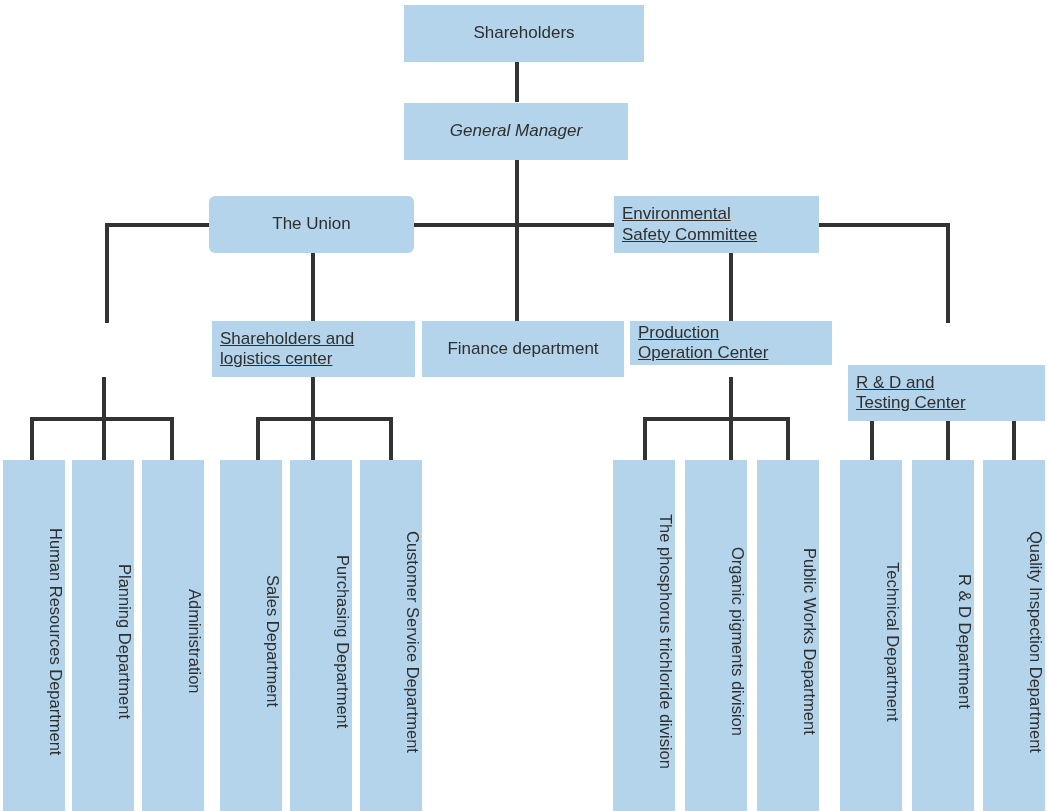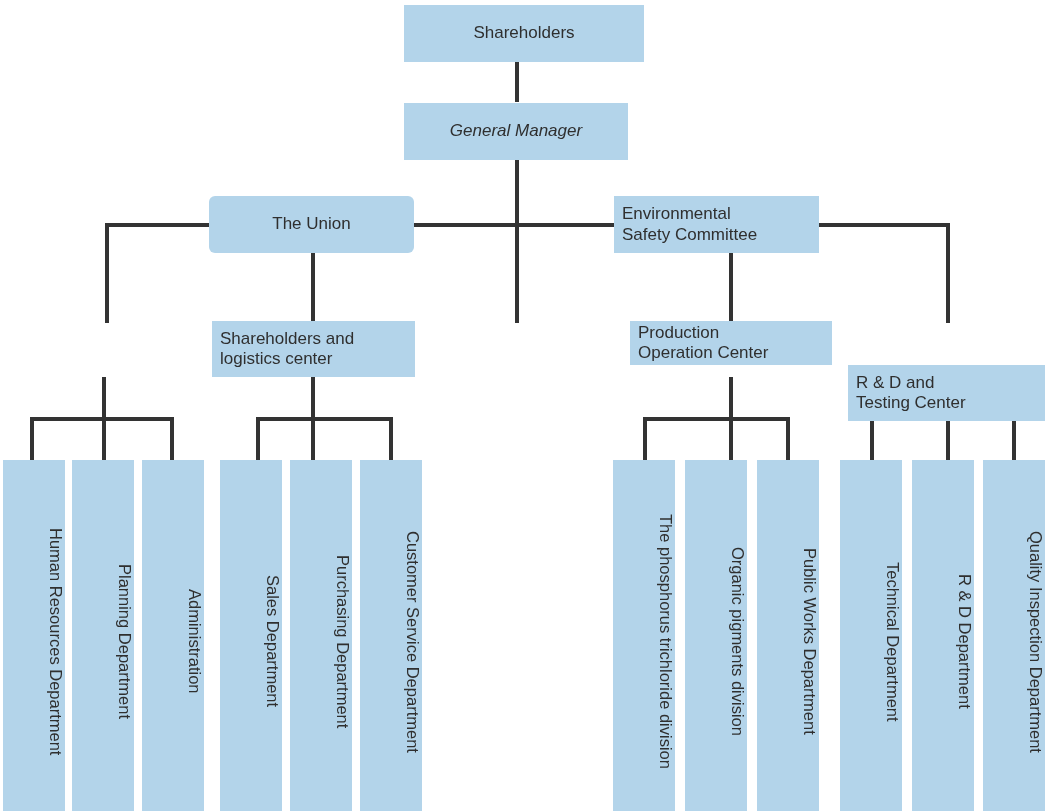--- a/index.html
+++ b/index.html
@@ -27,20 +27,21 @@
     align-items: center;
     justify-content: center;
     font-size: 17px;
     line-height: 1.18;
     white-space: pre-line;
   }
   .node.align-left {
     justify-content: flex-start;
     text-align: left;
     padding-left: 8px;
+    text-decoration: underline;
   }
   .node.vertical {
     writing-mode: vertical-rl;
     text-orientation: mixed;
     align-items: flex-start;
     justify-content: center;
     padding-top: 12px;
     font-size: 16.5px;
     white-space: nowrap;
   }
@@ -100,20 +101,21 @@
 
   <div class="node" style="left:209px; top:196px; width:205px; height:57px;border-radius:6px;">The Union</div>
 
   <div class="node align-left" style="left:614px; top:196px; width:205px; height:57px;">Environmental
 Safety Committee</div>
 
 
   <div class="node align-left" style="left:212px; top:321px; width:203px; height:56px;">Shareholders and
 logistics center</div>
 
+  <div class="node" style="left:422px; top:321px; width:202px; height:56px;">Finance department</div>
 
   <div class="node align-left" style="left:630px; top:321px; width:202px; height:44px;">Production
 Operation Center</div>
 
   <div class="node align-left" style="left:848px; top:321px; width:197px; height:56px;margin-top:44px;">R &amp; D and
 Testing Center</div>
 
   <div class="node vertical" style="left:3px; top:460px; width:62px; height:351px;">Human Resources Department</div>
 
   <div class="node vertical" style="left:72px; top:460px; width:62px; height:351px;">Planning Department</div>

